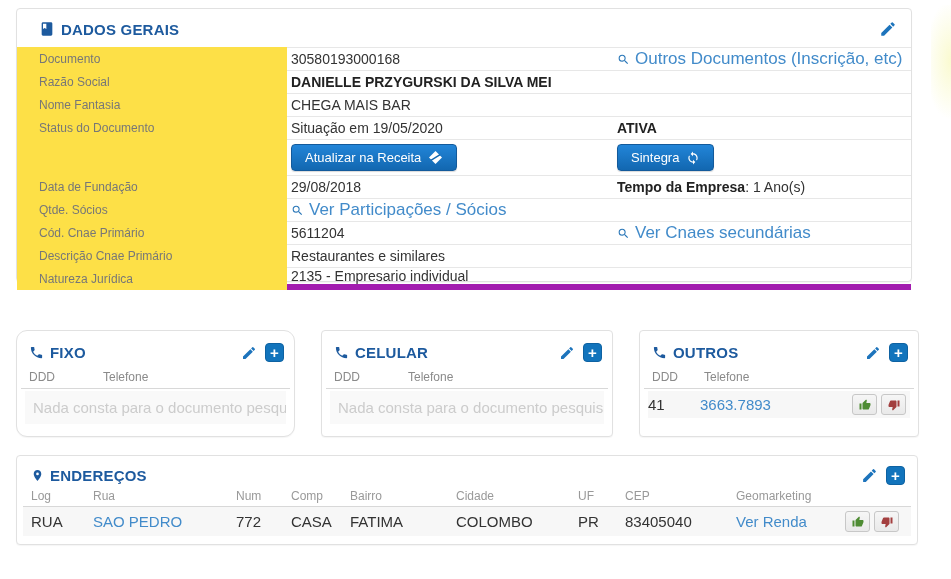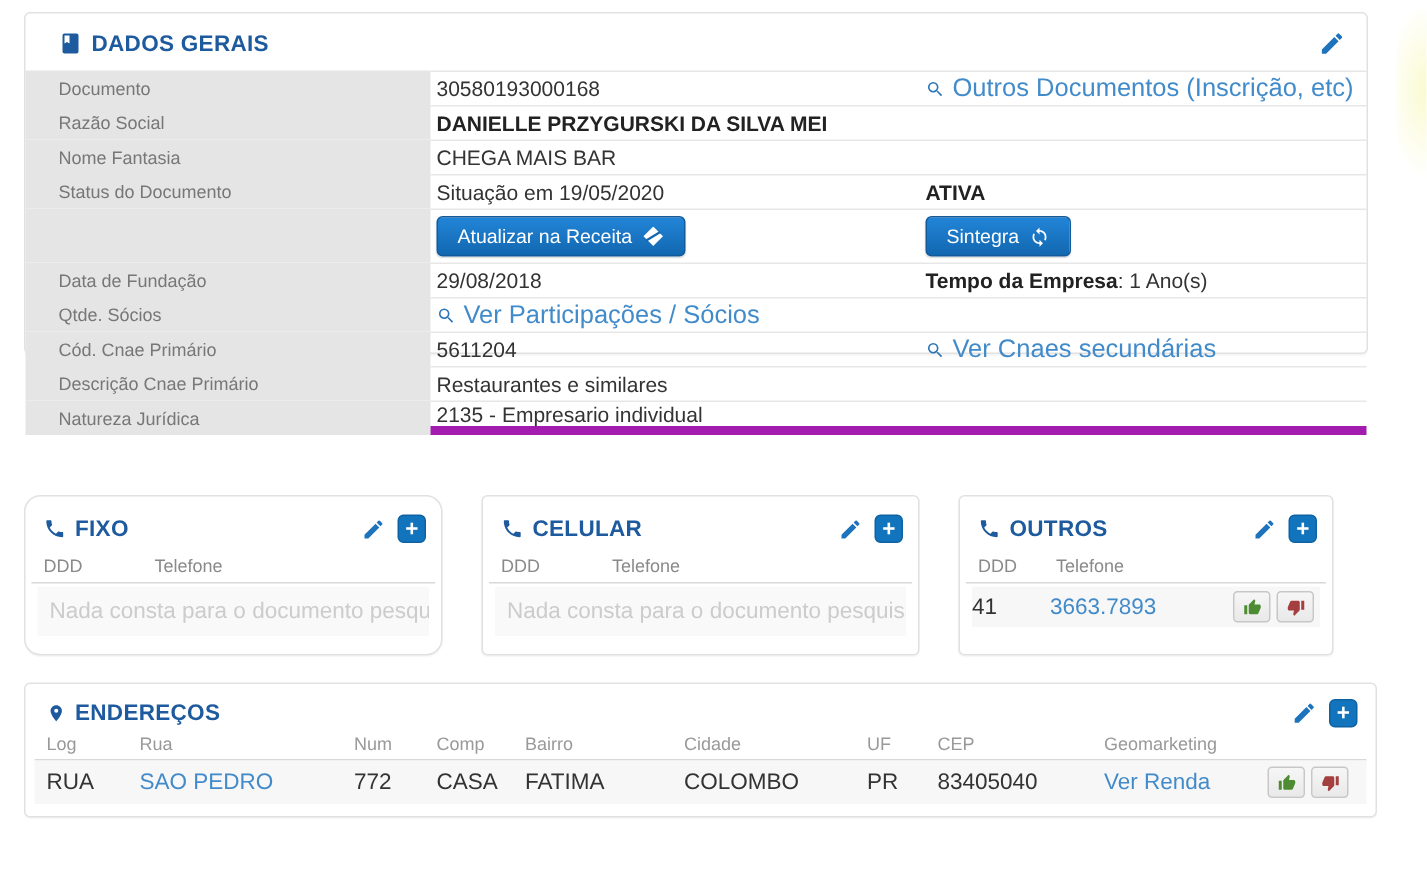--- a/index.html
+++ b/index.html
@@ -11,41 +11,41 @@
     overflow: hidden;
     color: #333;
   }
   .panel {
     background: #fff;
     border: 1px solid #e1e1e1;
     border-radius: 4px;
     box-shadow: 0 1px 1px rgba(0,0,0,.04);
   }
   
-  #dados-panel { position: absolute; left: 16px; top: 8px; width: 896px; height: 228px; }
+  #dados-panel { position: absolute; left: 16px; top: 8px; width: 896px; height: 274px; }
   .panel-header {
     display: flex; align-items: center;
     padding: 11px 14px 9px 14px;
   }
   #dados-panel .panel-header { padding-left: 22px; }
   .panel-title {
     color: #1d5a9e; font-weight: bold; font-size: 15px; letter-spacing: .2px;
     display: flex; align-items: center; gap: 6px;
   }
   .hdr-icons { margin-left: auto; display: flex; align-items: center; gap: 8px; }
   .icon-svg { display: inline-block; vertical-align: middle; }
   .plus-btn {
     width: 19px; height: 19px; background: #1274bc; border-radius: 4px;
     color: #fff; font-size: 15px; font-weight: bold; line-height: 17px;
     text-align: center; cursor: pointer; border: 1px solid #0e62a2;
   }
   .dg-table { width: 100%; }
   .dg-row { display: flex; align-items: stretch; }
   .dg-label {
-    width: 270px; background: #e5e5e5; color: #777; font-size: 12px;
+    width: 270px; background: #fde047; color: #777; font-size: 12px;
     padding-left: 22px; display: flex; align-items: center; flex-shrink: 0;
   }
   .dg-values {
     flex: 1; display: flex; align-items: center;
     border-top: 1px solid #e7e7e7; min-height: 23px;
   }
   .dg-row:last-child .dg-values { border-bottom: 6px solid #a21caf; }
   .dg-v1 { width: 330px; padding-left: 4px; font-size: 14px; color: #333; display: flex; align-items: center; }
   .dg-v2 { flex: 1; font-size: 14px; color: #333; display: flex; align-items: center; }
   .bold { font-weight: bold; color: #222; }
@@ -60,21 +60,21 @@
     color: #fff; font-size: 13px; padding: 5px 13px; cursor: pointer;
     display: inline-flex; align-items: center; gap: 7px;
     font-family: "Liberation Sans", sans-serif;
     box-shadow: 0 1px 1px rgba(0,0,0,.15);
   }
   
   .phones-row { position: absolute; left: 16px; top: 330px; display: flex; gap: 26px; }
   .phone-panel { height: 107px; }
   #fixo-panel { width: 279px; border-radius: 11px; }
   #celular-panel { width: 292px; }
-  #outros-panel { width: 250px; }
+  #outros-panel { width: 280px; }
   .phone-panel .panel-header { padding: 12px 10px 6px 12px; }
   .tbl-head { display: flex; font-size: 12px; color: #8a8a8a; padding: 2px 8px 4px 8px; border-bottom: 1px solid #d8d8d8; margin: 0 4px; }
   .col-ddd { width: 74px; }
   #outros-panel .col-ddd { width: 52px; }
   .empty-box {
     margin: 2px 8px 0 8px; background: #f9f9f9; color: #cccccc;
     font-size: 15px; padding: 8px 8px; white-space: nowrap; overflow: hidden;
   }
   .phone-data-row {
     display: flex; align-items: center; margin: 2px 8px 0 8px;

